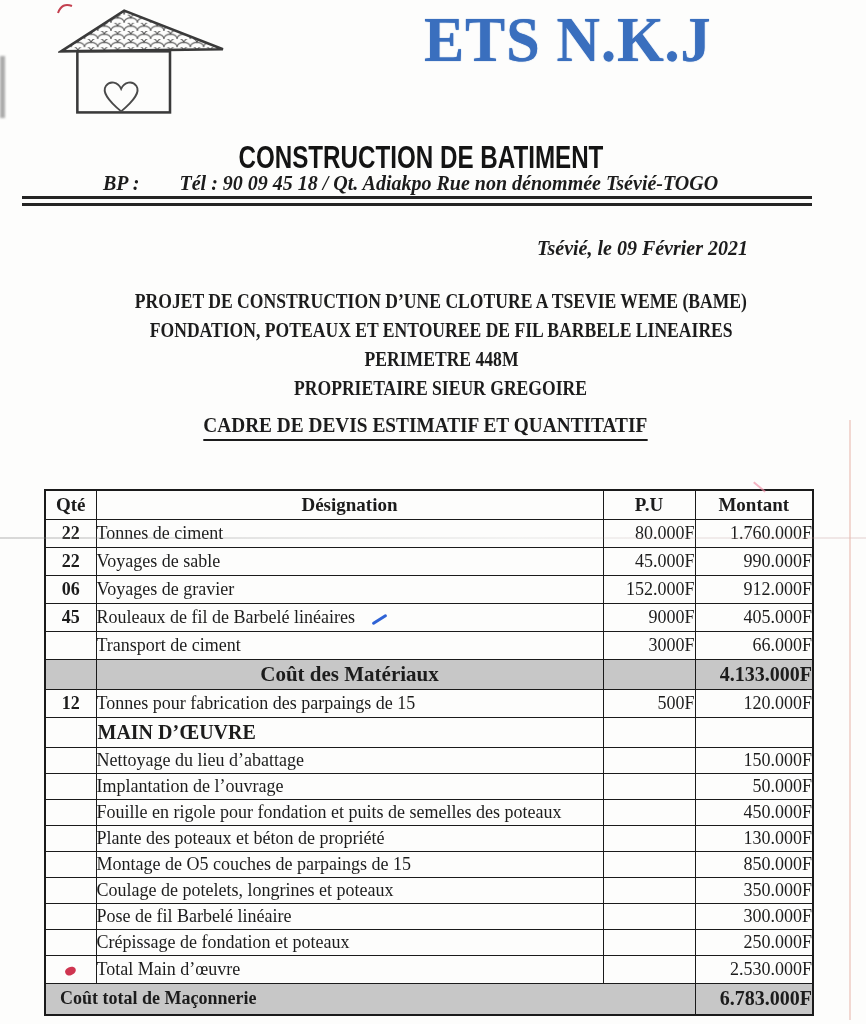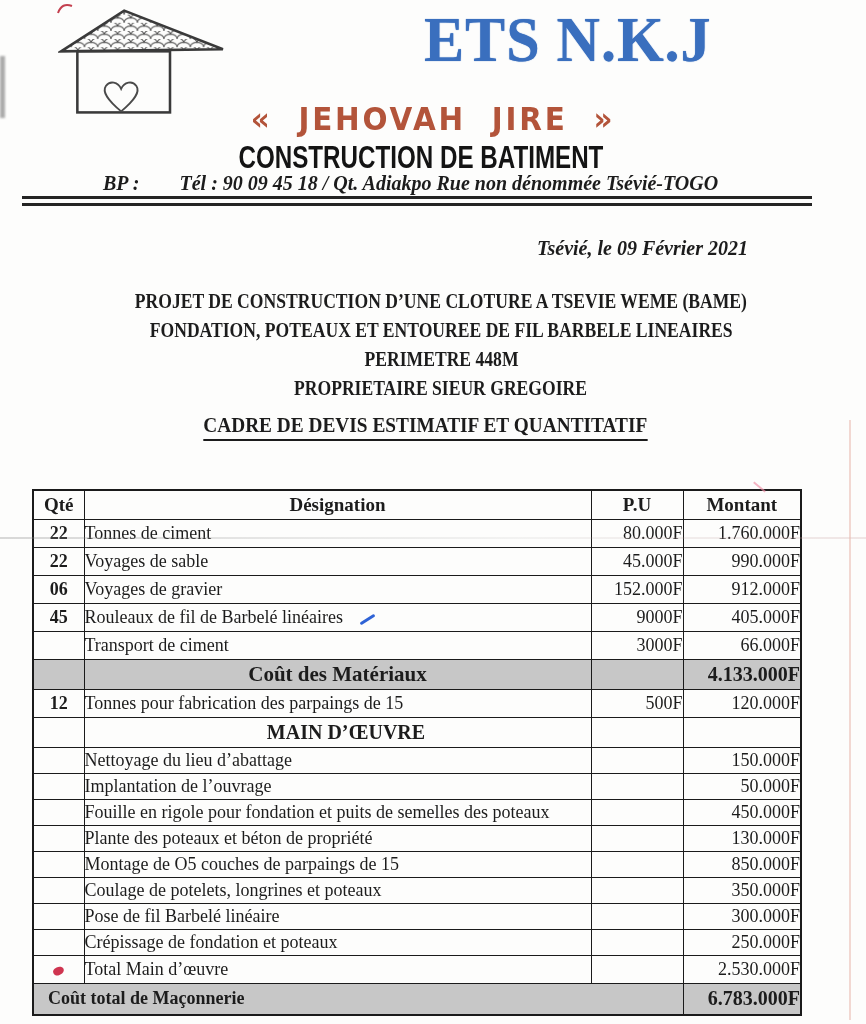--- a/index.html
+++ b/index.html
@@ -53,42 +53,42 @@
     transform:scaleX(0.88); white-space:nowrap;
   }
   .doc-title-wrap{position:absolute; top:413px; left:0; width:866px; text-align:center;}
   .doc-title{
     display:inline-block; font-weight:bold; font-size:21px;
     border-bottom:2px solid #1c1c1c; padding-bottom:1px;
     transform:translateX(-8px) scaleX(0.92); white-space:nowrap;
   }
   
   table.devis{
-    position:absolute; left:32px; top:489px; width:768px;
+    position:absolute; left:44px; top:489px; width:768px;
     border-collapse:collapse; table-layout:fixed;
     border:2.5px solid #1b1b1b;
   }
   table.devis td, table.devis th{
     border:1.5px solid #1b1b1b; padding:0; vertical-align:middle;
     font-size:18px; overflow:hidden; white-space:nowrap;
   }
   tr.r-head{height:29px;}
   tr.r-head th{font-size:19px; font-weight:bold; text-align:center;}
   tr.r-item{height:28px;} tr.r-labor{height:26px;padding-left:14px;}
   tr.r-subtotal{height:30px;} tr.r-section{height:30px;}
   tr.r-total{height:28px;} tr.r-grand{height:32px;}
   .c-qte{text-align:center; font-weight:bold; font-size:17px;}
   .c-des{text-align:left; padding-left:11px;}
   .c-pu,.c-mont{text-align:right; padding-right:9px;}
   tr.r-subtotal td, tr.r-grand td{background:#c7c7c7;padding-left:14px;}
   tr.r-subtotal .c-des{
     text-align:center; font-weight:bold; font-size:21px; padding-left:0;
   }
   tr.r-subtotal .c-mont, tr.r-grand .c-mont{font-weight:bold; font-size:20px;}
-  tr.r-section .c-des{text-align:center; font-weight:bold; font-size:20px; padding-left:17px;}
+  tr.r-section .c-des{text-align:left; font-weight:bold; font-size:20px; padding-left:1px;}
   .gt-label{
     text-align:left; font-weight:bold; font-size:20px; padding-left:8px;
   }
   
   .blue-slash{
     display:inline-block; width:17px; height:3px; background:#2f63d6;
     border-radius:2px; transform:rotate(-32deg); margin-left:16px;
     vertical-align:2px;
   }
   .red-dot{
@@ -128,23 +128,20 @@
         <path d="M-6.5 4 a6.5 5 0 0 1 13 0 M6.5 4 a6.5 5 0 0 1 13 0" stroke="#555" stroke-width="1" fill="none"></path>
       </pattern>
     </defs>
     <polygon points="3,44 65,4 162,42" fill="url(#shingles)" stroke="#3a3a3a" stroke-width="2.5"></polygon>
     <rect x="19" y="44" width="91" height="60" stroke="#3a3a3a" stroke-width="2.5" fill="none"></rect>
     <path d="M62 103 C 49 92, 43 84, 47 78 C 51 72.5, 59 74, 62 81 C 65 74, 73 72.5, 77 78 C 81 84, 75 92, 62 103 Z" stroke="#4a4a4a" stroke-width="1.8" fill="none"></path>
   </svg>
 
   <div class="company">ETS N.K.J</div>
 
-  <div class="slogan-wrap">
-    <span class="slogan">« JEHOVAH  JIRE »</span>
-  </div>
 
   <div class="activity-wrap">
     <span class="activity">CONSTRUCTION DE BATIMENT</span>
   </div>
 
   <div class="bp-line">
     <span class="bp-label">BP :</span><span class="contact">Tél : 90 09 45 18 / Qt. Adiakpo Rue non dénommée Tsévié-TOGO</span>
   </div>
 
   <div class="double-rule"></div>

